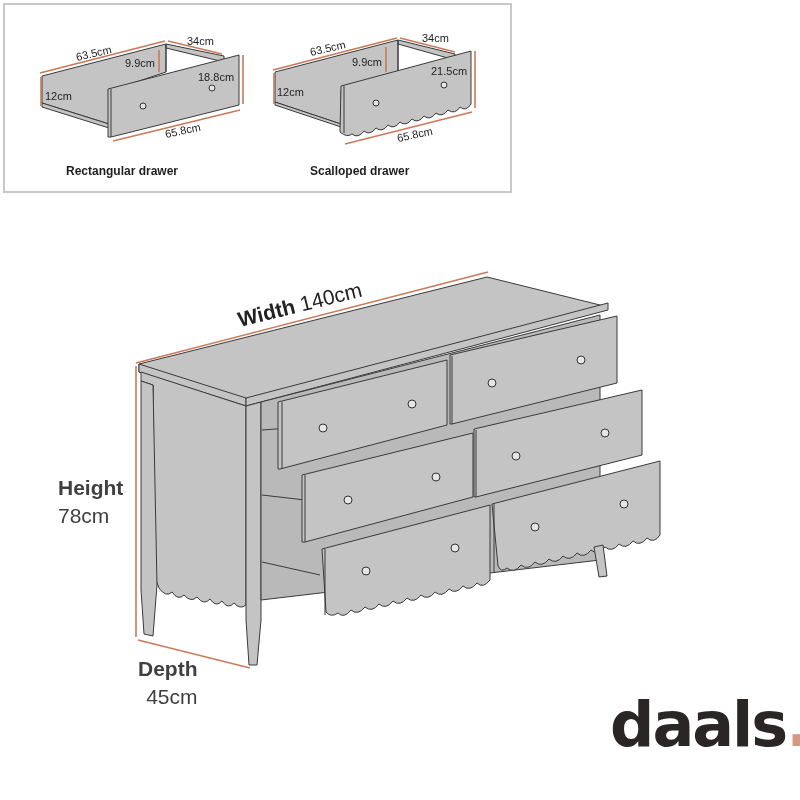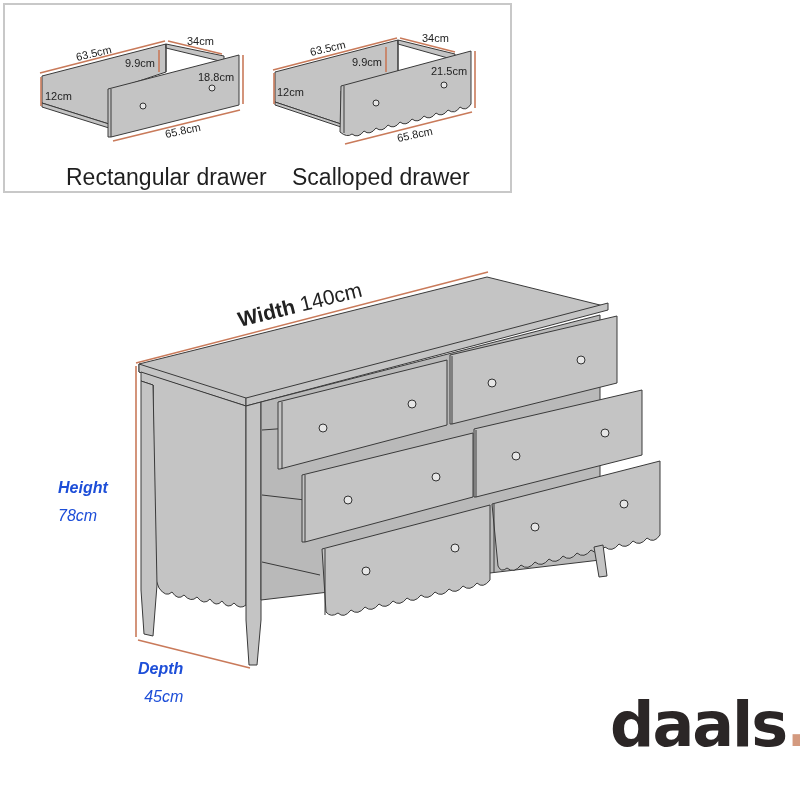--- a/index.html
+++ b/index.html
@@ -1,23 +1,23 @@
 <!DOCTYPE html>
 <html><head>
 <meta charset="utf-8">
 <style>
   html, body { margin: 0; padding: 0; background: #ffffff; }
   body { width: 800px; height: 800px; position: relative; overflow: hidden;
          font-family: "Liberation Sans", "DejaVu Sans", sans-serif; color: #1a1a1a; }
   .inset-box { position: absolute; left: 3px; top: 3px; width: 509px; height: 190px;
                border: 2px solid #c8c8c8; box-sizing: border-box; background: #fff; }
   svg { position: absolute; left: 0; top: 0; }
-  .caption { position: absolute; font-weight: normal; font-size: 23px; color: #1f1f1f; white-space: nowrap; }
+  .caption { position: absolute; font-weight: bold; font-size: 12px; color: #1f1f1f; white-space: nowrap; }
   .dim-label { font-family: "Liberation Sans", "DejaVu Sans", sans-serif; fill: #222; }
-  .side-label { position: absolute; font-size: 16px; line-height: 28px; color: #1d4ed8; font-style: italic; }
+  .side-label { position: absolute; font-size: 21px; line-height: 28px; color: #404040; }
   .side-label .bold { font-weight: bold; display: block; }
   .side-label .value { display: block; }
   .brand { position: absolute; left: 610px; top: 688px; font-size: 62px; font-weight: bold;
            letter-spacing: -2px; color: #2b2626; font-family: "DejaVu Sans", sans-serif; }
   .brand-dot { color: #d49a7f; }
 </style>
 </head>
 <body>
 
 <div class="inset-box"></div>
@@ -154,21 +154,21 @@
     <line class="dim" x1="136" y1="366" x2="136" y2="637"></line>
     <line class="dim" x1="138" y1="640" x2="250" y2="668"></line>
   </g>
   <text class="dim-label" font-size="21" transform="translate(240,327) rotate(-14)">
     <tspan font-weight="bold">Width</tspan>
     <tspan>140cm</tspan>
   </text>
 </svg>
 
 <div class="caption" style="left:66px; top:164px;">Rectangular drawer</div>
-<div class="caption" style="left:292px; top:164px;text-align:center;">Scalloped drawer</div>
+<div class="caption" style="left:310px; top:164px;text-align:center;">Scalloped drawer</div>
 
 <div class="side-label" style="left:58px; top:474px;">
   <span class="bold">Height</span>
   <span class="value">78cm</span>
 </div>
 
 <div class="side-label" style="left:138px; top:655px;text-align:right;">
   <span class="bold">Depth</span>
   <span class="value">45cm</span>
 </div>

